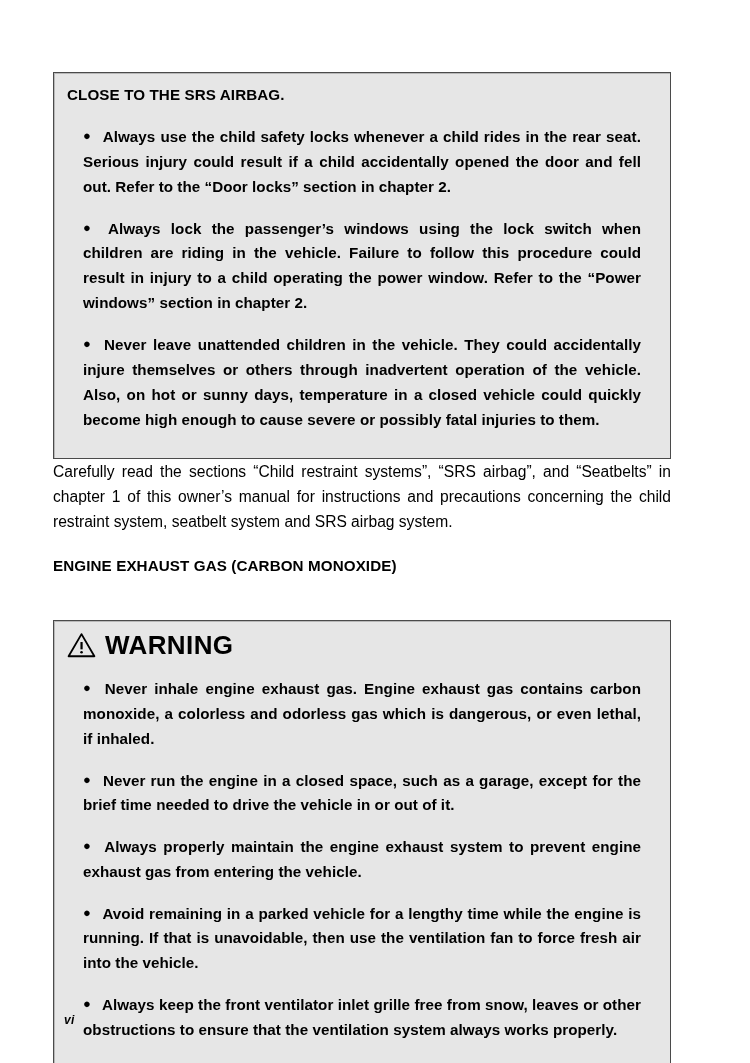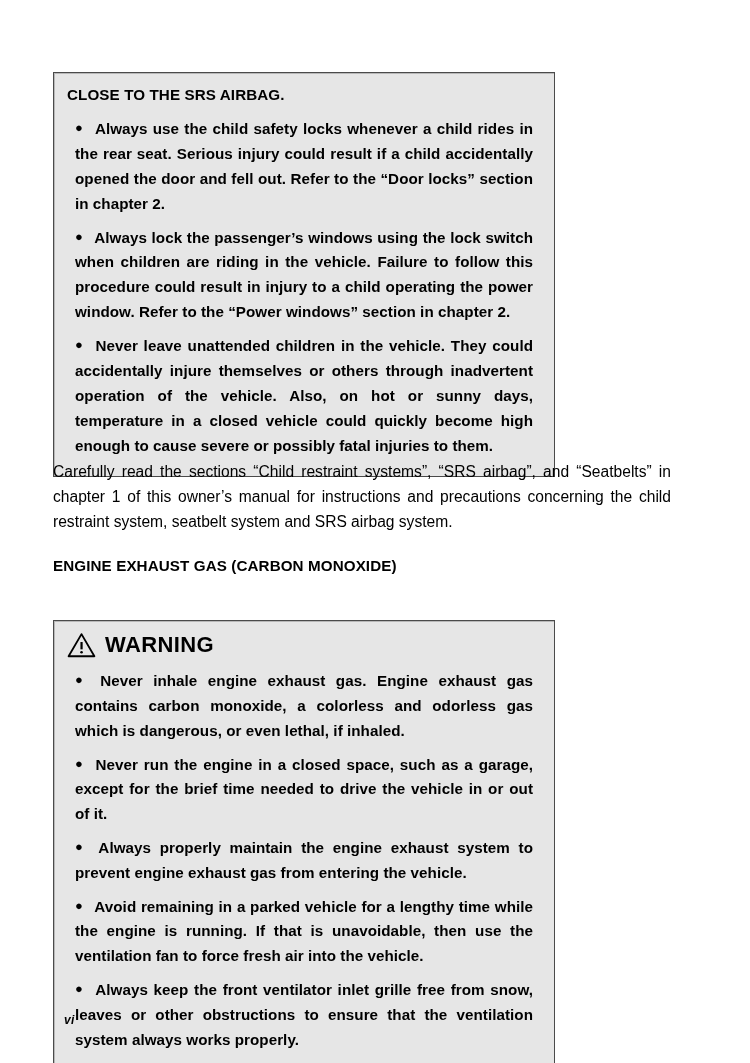--- a/index.html
+++ b/index.html
@@ -23,21 +23,21 @@
     top: 0;
     width: 750px;
     height: 1063px;
     box-sizing: border-box;
   }
 
   
   .warn-box {
     position: absolute;
     left: 53px;
-    width: 502px;
+    width: 618px;
     box-sizing: border-box;
     background: #e6e6e6;
     border: 1px solid #4a4a4a;
     box-shadow: inset 1px 1px 0 0 #b8b8b8;
     padding: 9px 13px 10px 13px;
   }
 
   #box-srs  { top: 72px; }
   #box-exhaust { top: 620px; }
 
@@ -50,21 +50,21 @@
     margin: 0 0 0 0;
     text-align: left;
   }
 
   .bullet-para {
     font-size: 15.2px;
     font-weight: bold;
     line-height: 25px;
     text-align: justify;
     text-justify: inter-word;
-    margin: 8px;
+    margin: 16px;
     letter-spacing: 0.05px;
   }
 
   .bullet-para .bullet-glyph {
     font-weight: bold;
     font-size: 13px;
     vertical-align: 1.5px;
   }
   .bullet-para .bullet-gap {
     display: inline-block;
@@ -78,21 +78,21 @@
     gap: 9px;
     margin: 1px 0 3px 0;
   }
   .tri-icon {
     display: block;
     width: 29px;
     height: 26px;
     flex: 0 0 auto;
   }
   .warning-word {
-    font-size: 22px;
+    font-size: 26px;
     font-weight: bold;
     line-height: 28px;
     letter-spacing: 0.4px;
   }
 
   
   .body-para {
     position: absolute;
     left: 53px;
     width: 618px;

